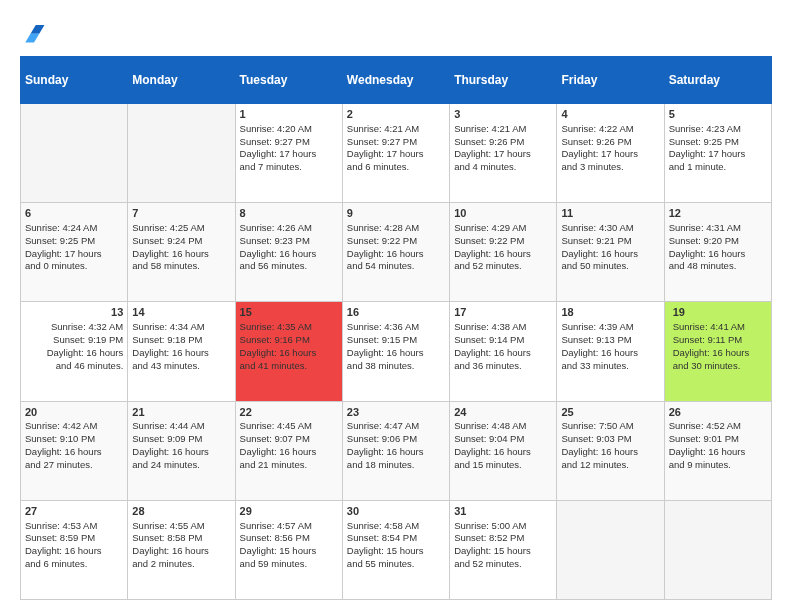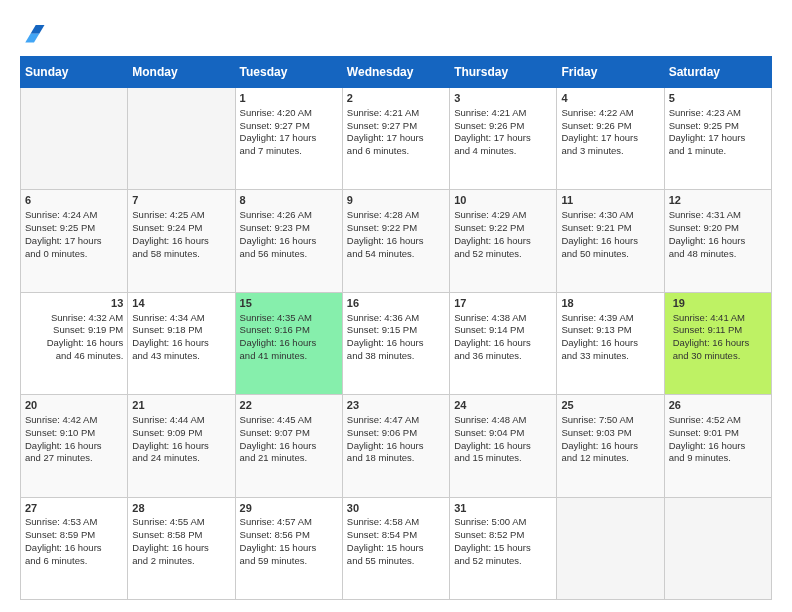--- a/index.html
+++ b/index.html
@@ -58,21 +58,21 @@
     .calendar {
       flex: 1;
       border: 1px solid #ccc;
       border-collapse: collapse;
       width: 100%;
       table-layout: fixed;
     }
     .calendar th {
       background: #1565c0;
       color: #fff;
-      padding: 8px 4px;
+      padding: 16px 4px;
       font-size: 12px;
       font-weight: bold;
       text-align: left;
       border: 1px solid #1565c0;
     }
     .calendar td {
       border: 1px solid #ccc;
       vertical-align: top;
       padding: 3px 4px;
       font-size: 9.5px;
@@ -228,21 +228,21 @@
             <div>Daylight: 16 hours</div>
             <div>and 46 minutes.</div>
           </td>
           <td style="background: rgb(255, 255, 255);">
             <span class="day-num">14</span>
             <div>Sunrise: 4:34 AM</div>
             <div>Sunset: 9:18 PM</div>
             <div>Daylight: 16 hours</div>
             <div>and 43 minutes.</div>
           </td>
-          <td style="background: #86efac;">
+          <td style="background: #ef4444;">
             <span class="day-num">15</span>
             <div>Sunrise: 4:35 AM</div>
             <div>Sunset: 9:16 PM</div>
             <div>Daylight: 16 hours</div>
             <div>and 41 minutes.</div>
           </td>
           <td style="background: rgb(255, 255, 255);">
             <span class="day-num">16</span>
             <div>Sunrise: 4:36 AM</div>
             <div>Sunset: 9:15 PM</div>

